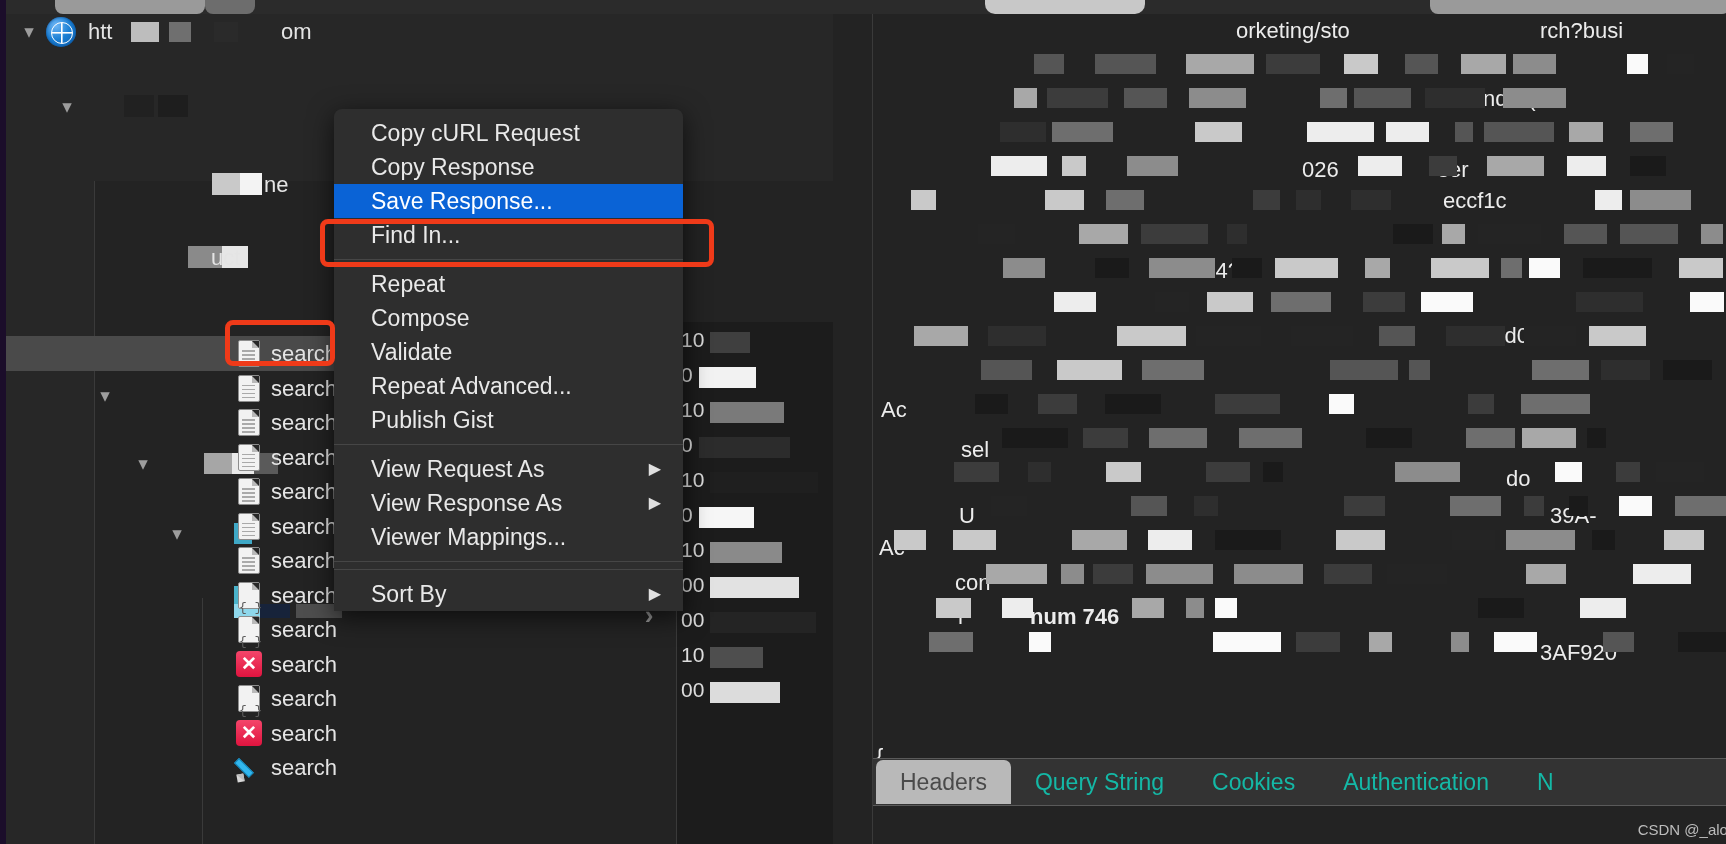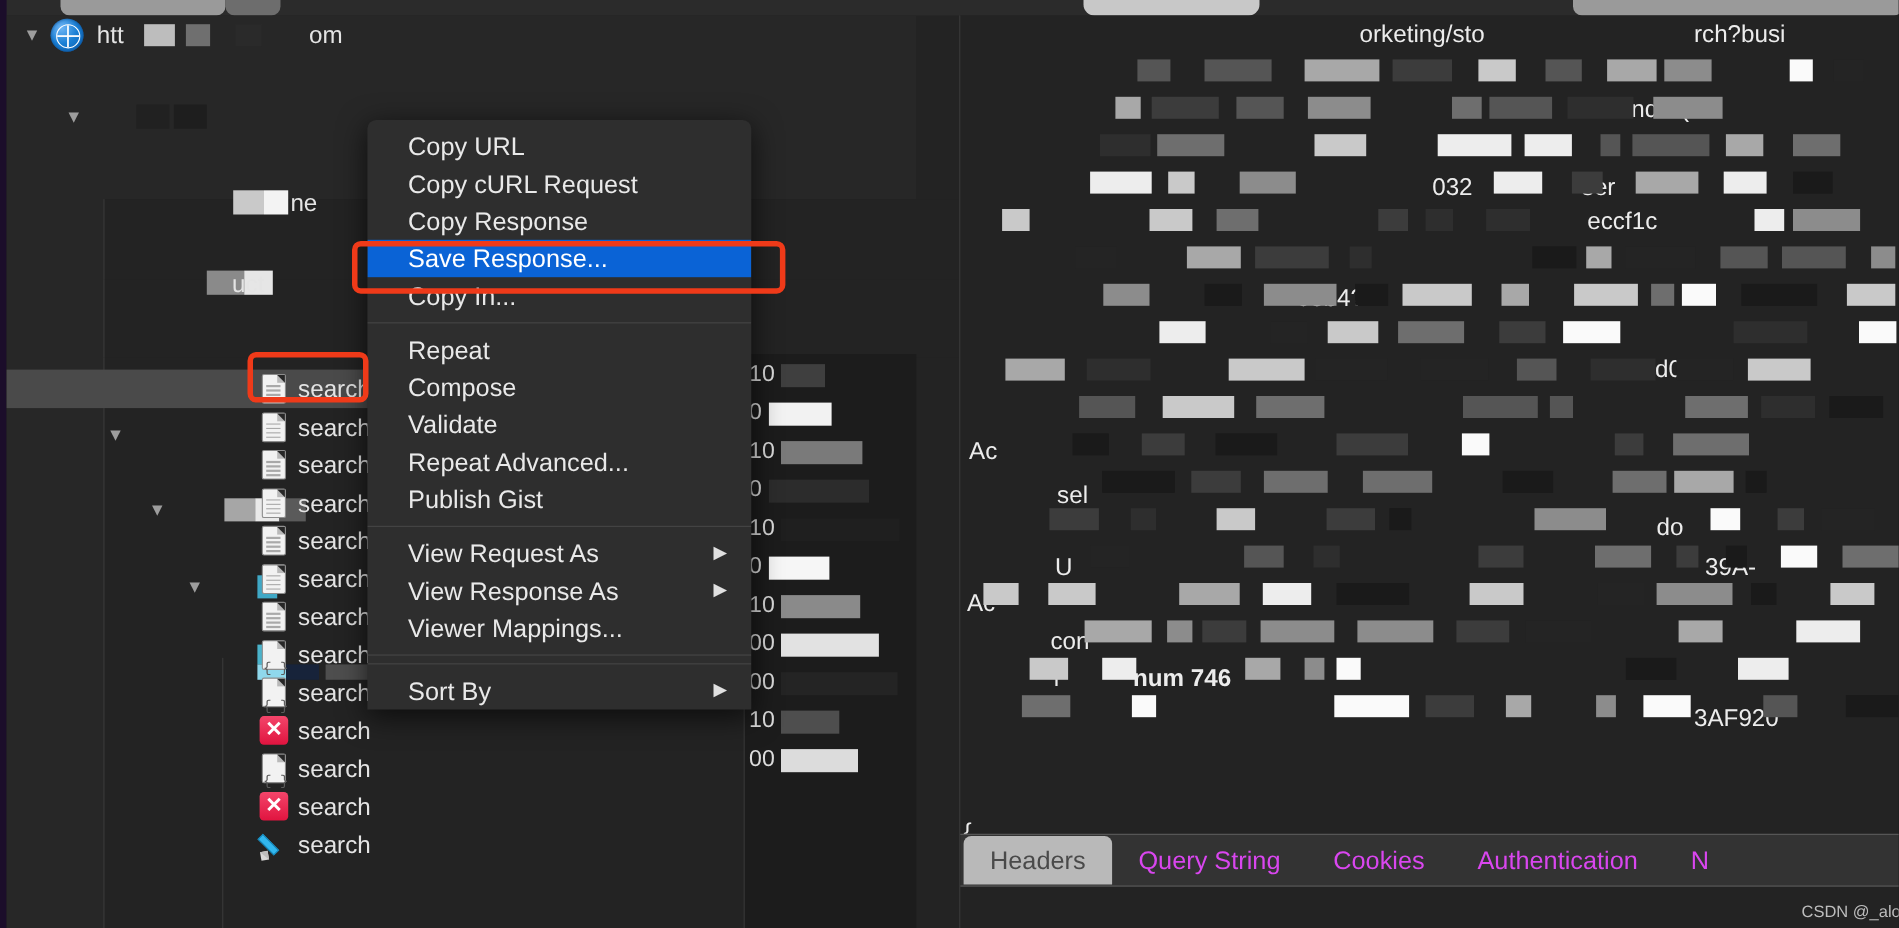--- a/index.html
+++ b/index.html
@@ -71,21 +71,21 @@
   .midrow { height:35px; color:#dcdcdc; font-size:21px; line-height:35px; padding-left:4px; white-space:nowrap;}
 
   
   .right { position:absolute; left:872px; top:14px; width:893px; height:830px; background:#232323;
            border-left:1px solid #3a3a3a; }
   .rtext { position:absolute; color:#ececec; font-size:22px; white-space:nowrap; }
 
   
   .tabbar { position:absolute; left:0; bottom:38px; width:893px; height:48px; background:#333333;
             border-top:1px solid #5a5a5a; border-bottom:1px solid #5a5a5a; display:flex; align-items:center; padding-left:3px;}
-  .tabitem { height:44px; display:flex; align-items:center; padding:0 24px; color:#d946ef; font-size:23px;
+  .tabitem { height:44px; display:flex; align-items:center; padding:0 24px; color:#14b8a6; font-size:23px;
              border-radius:7px 7px 0 0; }
   .tabitem.active { background:#b9b9b9; color:#4a4a4a; }
   .csdn { position:absolute; right:12px; bottom:6px; color:#bdbdbd; font-size:15px; }
 
   
   .ctxmenu { position:absolute; left:334px; top:109px; width:349px; background:#2e2e2e;
              border-radius:8px 8px 0 0; box-shadow:0 6px 26px rgba(0,0,0,.65); overflow:hidden; }
   .mi { position:relative; height:34px; line-height:34px; color:#e9e9e9; font-size:23px; padding-left:37px; }
   .mi.hl { background:#0a63d6; color:#fff; }
   .mi .arrow { position:absolute; right:22px; top:0; height:34px; line-height:34px; color:#e0e0e0; font-size:16px; }
@@ -289,21 +289,21 @@
         <div class="midrow"><span>10</span><span class="mz" style="position: relative; display: inline-block; margin-left: 6px; top: 6px; width: 53px; height: 21px; background: rgb(78, 78, 78);"></span></div>
         <div class="midrow"><span>00</span><span class="mz" style="position: relative; display: inline-block; margin-left: 6px; top: 6px; width: 70px; height: 21px; background: rgb(220, 220, 220);"></span></div>
       </div>
   </div>
 
   <div class="right">
     <div id="right-texts">
         <div class="rtext" style="left: 363px; top: 4px;">orketing/sto</div>
         <div class="rtext" style="left: 667px; top: 4px;">rch?busi</div>
         <div class="rtext" style="left: 610px; top: 72px;">ndW(</div>
-        <div class="rtext" style="left: 429px; top: 143px;">032</div>
+        <div class="rtext" style="left: 429px; top: 143px;">026</div>
         <div class="rtext" style="left: 565px; top: 143px;">ser</div>
         <div class="rtext" style="left: 570px; top: 174px;">eccf1c</div>
         <div class="rtext" style="left: 307px; top: 244px;">Jeb4?</div>
         <div class="rtext" style="left: 607px; top: 309px;">odd0</div>
         <div class="rtext" style="left: 8px; top: 383px;">Ac</div>
         <div class="rtext" style="left: 88px; top: 423px;">sel</div>
         <div class="rtext" style="left: 633px; top: 452px;">do</div>
         <div class="rtext" style="left: 86px; top: 489px;">U</div>
         <div class="rtext" style="left: 677px; top: 489px;">39A-</div>
         <div class="rtext" style="left: 6px; top: 521px;">Ac</div>
@@ -486,25 +486,24 @@
       <div class="tabitem">Cookies</div>
       <div class="tabitem">Authentication</div>
       <div class="tabitem">N</div>
     </div>
     <div class="csdn">CSDN @_alone_</div>
   </div>
 
   <div class="ctxmenu">
     <div id="ctx-items">
         <div class="mgap"></div>
-        <div class="mi"><span>Copy URL</span></div>
         <div class="mi"><span>Copy cURL Request</span></div>
         <div class="mi"><span>Copy Response</span></div>
         <div class="mi hl"><span>Save Response...</span></div>
-        <div class="mi"><span>Copy In...</span></div>
+        <div class="mi"><span>Find In...</span></div>
         <div class="msep"></div>
         <div class="mi"><span>Repeat</span></div>
         <div class="mi"><span>Compose</span></div>
         <div class="mi"><span>Validate</span></div>
         <div class="mi"><span>Repeat Advanced...</span></div>
         <div class="mi"><span>Publish Gist</span></div>
         <div class="msep"></div>
         <div class="mi"><span>View Request As</span><span class="arrow">▶</span></div>
         <div class="mi"><span>View Response As</span><span class="arrow">▶</span></div>
         <div class="mi"><span>Viewer Mappings...</span></div>

